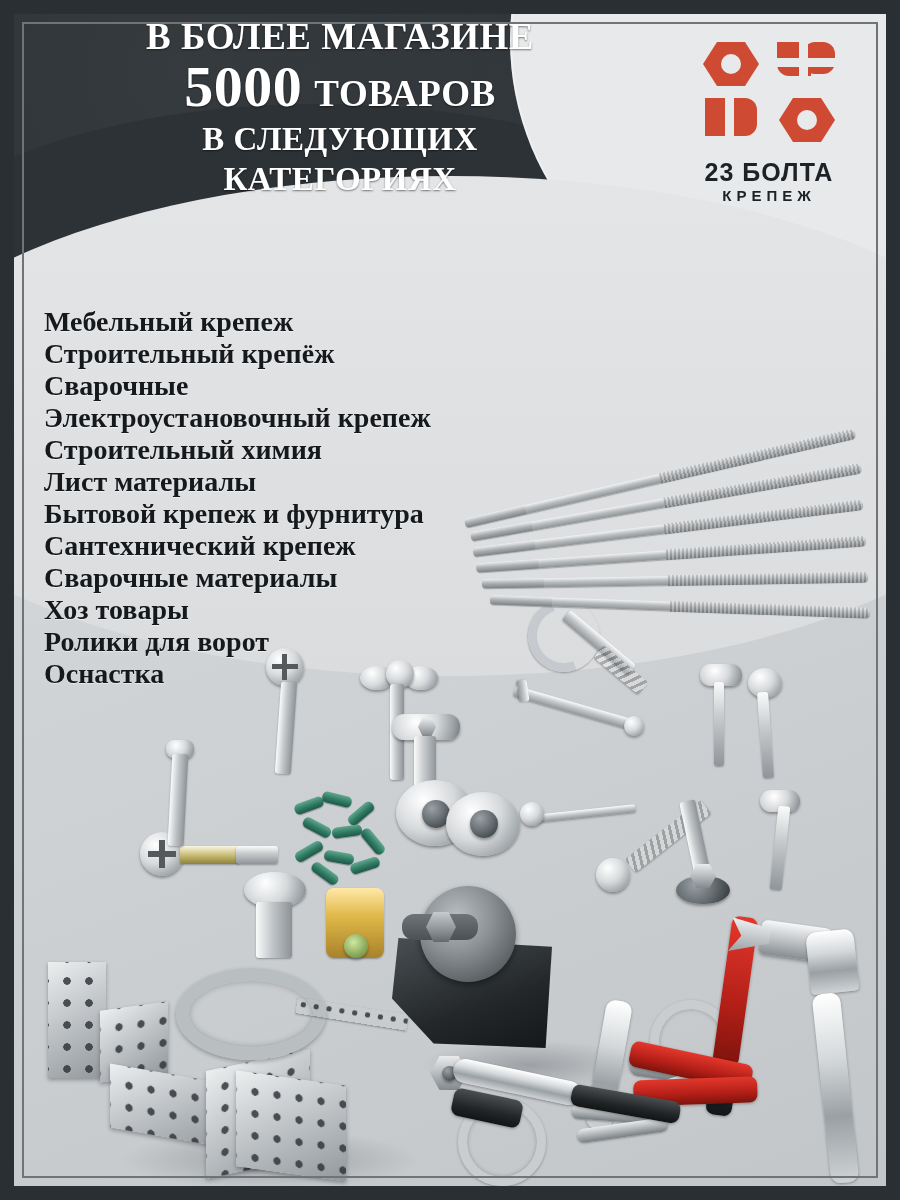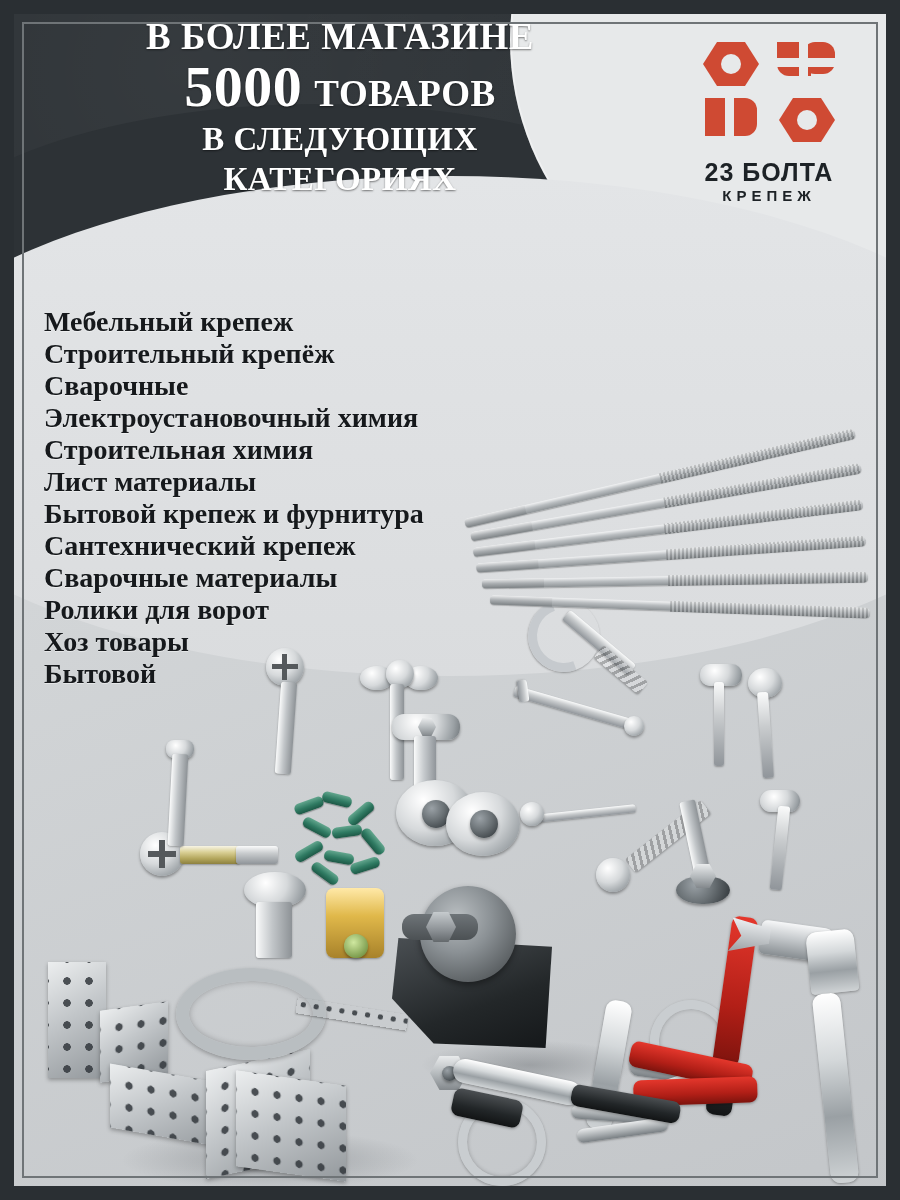--- a/index.html
+++ b/index.html
@@ -439,29 +439,29 @@
       </svg>
     </div>
     <div class="logo-title">23 БОЛТА</div>
     <div class="logo-sub">КРЕПЕЖ</div>
   </div>
 
   <div class="cat-list">
     <div class="cat-item">Мебельный крепеж</div>
     <div class="cat-item">Строительный крепёж</div>
     <div class="cat-item">Сварочные</div>
-    <div class="cat-item">Электроустановочный химия</div>
-    <div class="cat-item">Строительная химия</div>
+    <div class="cat-item">Электроустановочный крепеж</div>
+    <div class="cat-item">Строительный химия</div>
     <div class="cat-item">Лист материалы</div>
     <div class="cat-item">Бытовой крепеж и фурнитура</div>
     <div class="cat-item">Сантехнический крепеж</div>
     <div class="cat-item">Сварочные материалы</div>
+    <div class="cat-item">Хоз товары</div>
     <div class="cat-item">Ролики для ворот</div>
-    <div class="cat-item">Хоз товары</div>
-    <div class="cat-item">Бытовой</div>
+    <div class="cat-item">Оснастка</div>
   </div>
 
   <div class="art electrodes">
     <div class="rod" style="left:0; top:4px; width:400px; transform:rotate(-13deg);">
         <span class="tip"></span>
         <span class="coat"></span>
       </div>
     <div class="rod" style="left:8px; top:28px; width:396px; transform:rotate(-10deg);">
         <span class="tip"></span>
         <span class="coat"></span>

